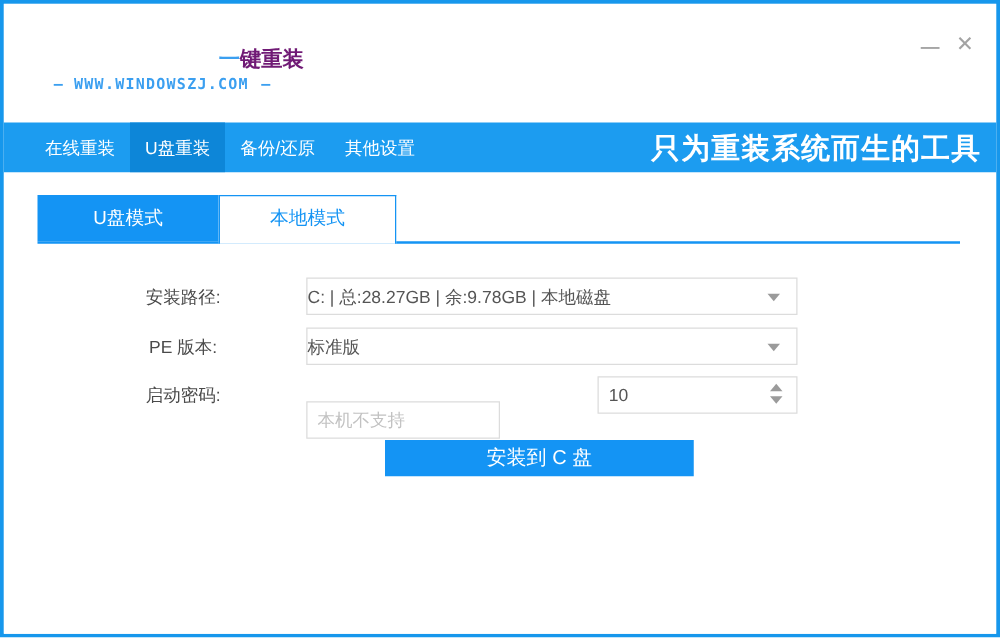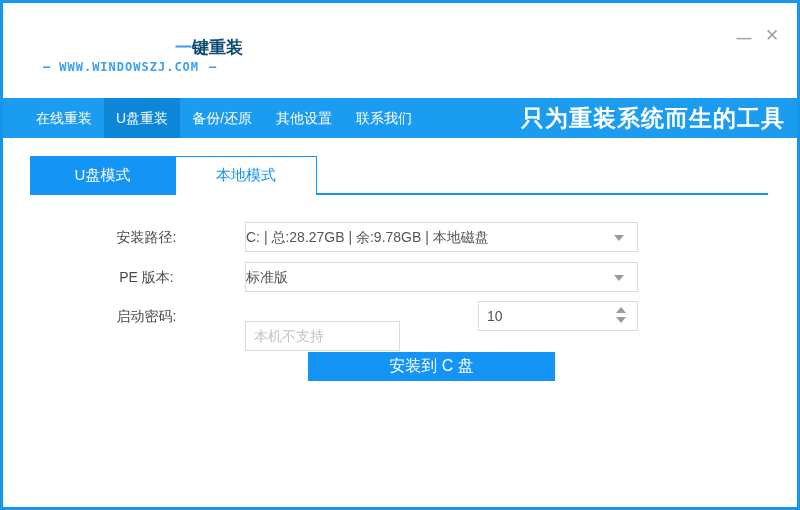--- a/index.html
+++ b/index.html
@@ -9,21 +9,21 @@
     background:#ffffff; border:3px solid #1697ec; overflow:hidden;
   }
   
   .titlebar { position:relative; height:95px; background:#fff; }
   .logo-main {
     position:absolute; left:30px; top:11px;
     font-size:36px; font-weight:bold; color:#3b9ff0; letter-spacing:3px;
   }
   .logo-sub { position:absolute; left:172px; top:33px; font-size:17px; font-weight:bold; }
   .logo-sub .hl { color:#3b9ff0; }
-  .logo-sub .rest { color:#0c4a6e; }
+  .logo-sub .rest { color:#701a75; }
   .website-line {
     position:absolute; left:30px; top:57px;
     font-family:"DejaVu Sans Mono", monospace;
     font-size:12px; font-weight:bold; color:#3b9ff0; letter-spacing:1px;
   }
   .website-line .dash { margin:0 10px; letter-spacing:-1px; }
   .win-btn {
     position:absolute; top:22px; width:22px; height:22px; line-height:22px;
     text-align:center; color:#a3a3a3; font-size:15px; cursor:pointer;
   }
@@ -110,21 +110,20 @@
     </div>
     <div class="win-btn btn-min">—</div>
     <div class="win-btn btn-close">✕</div>
   </div>
 
   <div class="navbar">
     <div class="nav-item">在线重装</div>
     <div class="nav-item active">U盘重装</div>
     <div class="nav-item">备份/还原</div>
     <div class="nav-item">其他设置</div>
-    <div class="nav-item">联系我们</div>
     <div class="slogan">只为重装系统而生的工具</div>
   </div>
 
   <div class="content">
 
     <div class="tabs">
       <div class="tab-underline"></div>
       <div class="tab tab-usb">U盘模式</div>
       <div class="tab tab-local">本地模式</div>
     </div>

